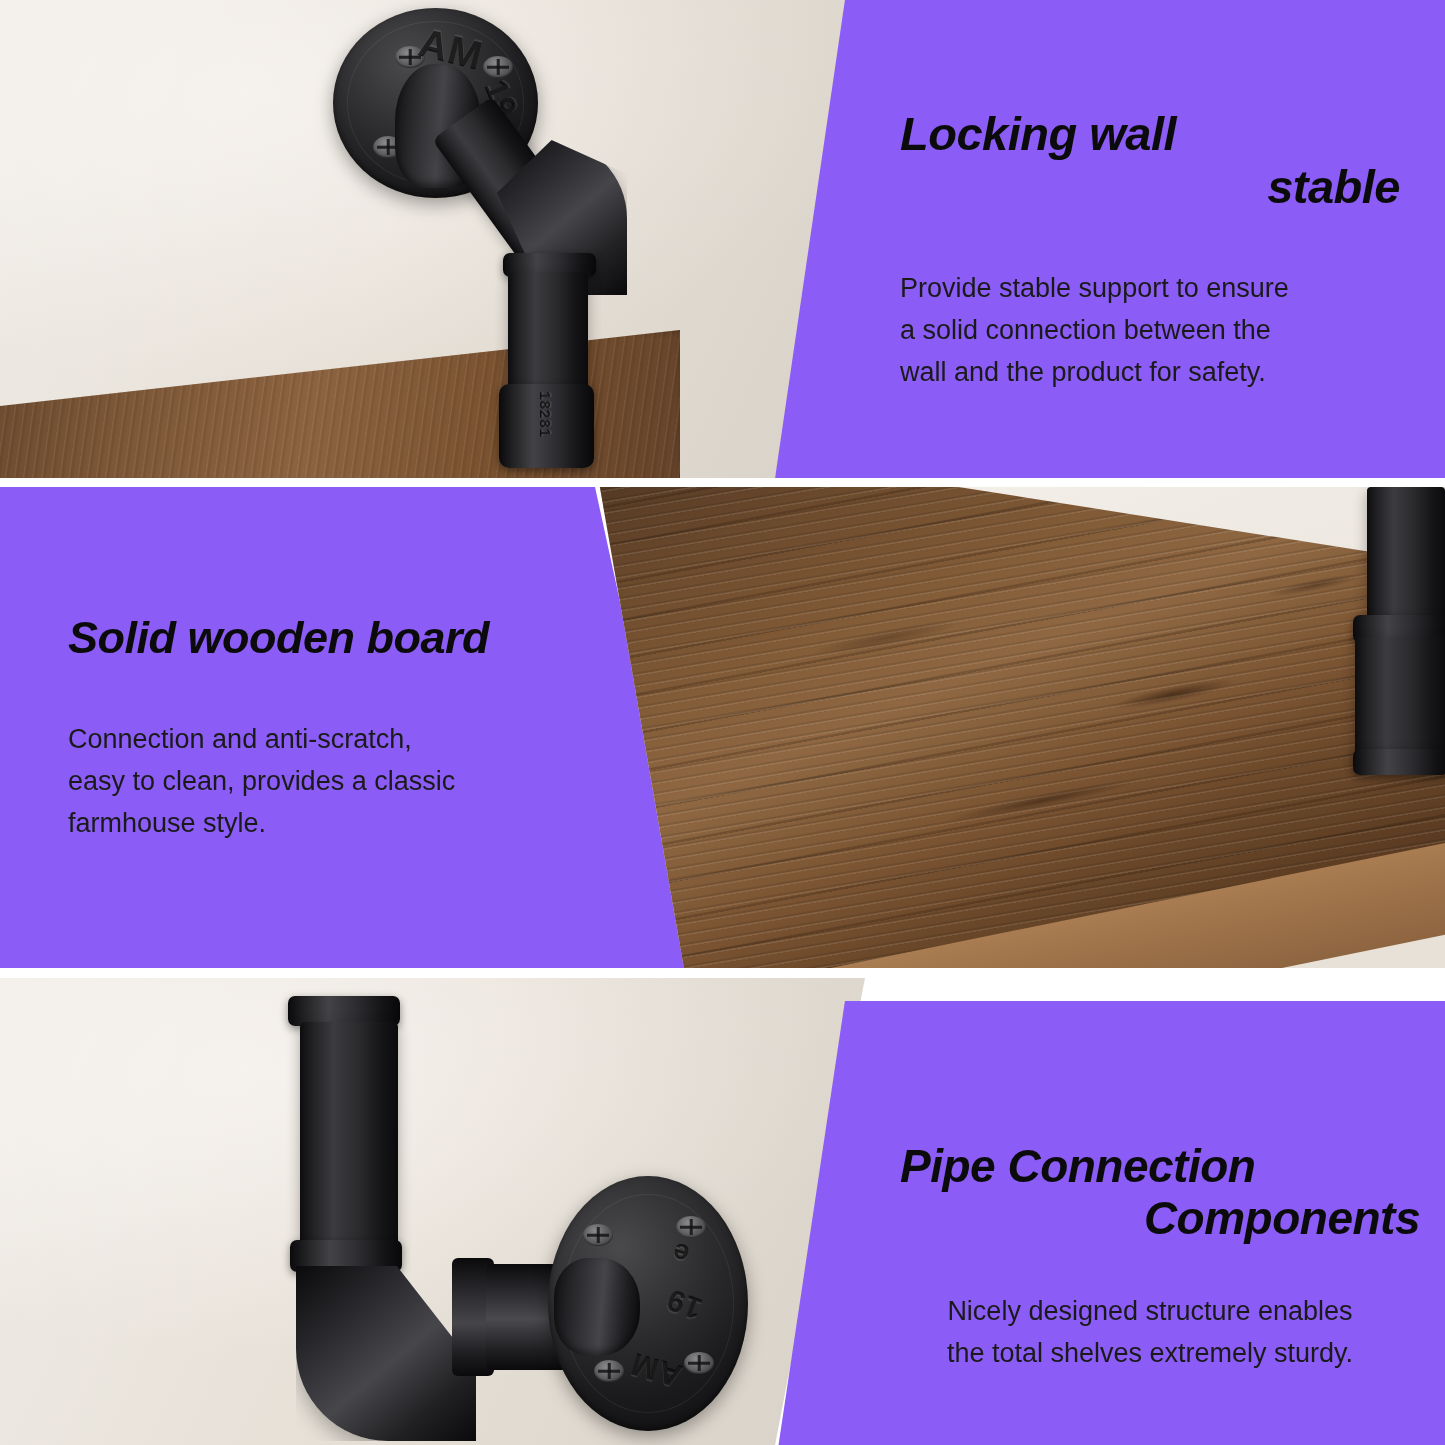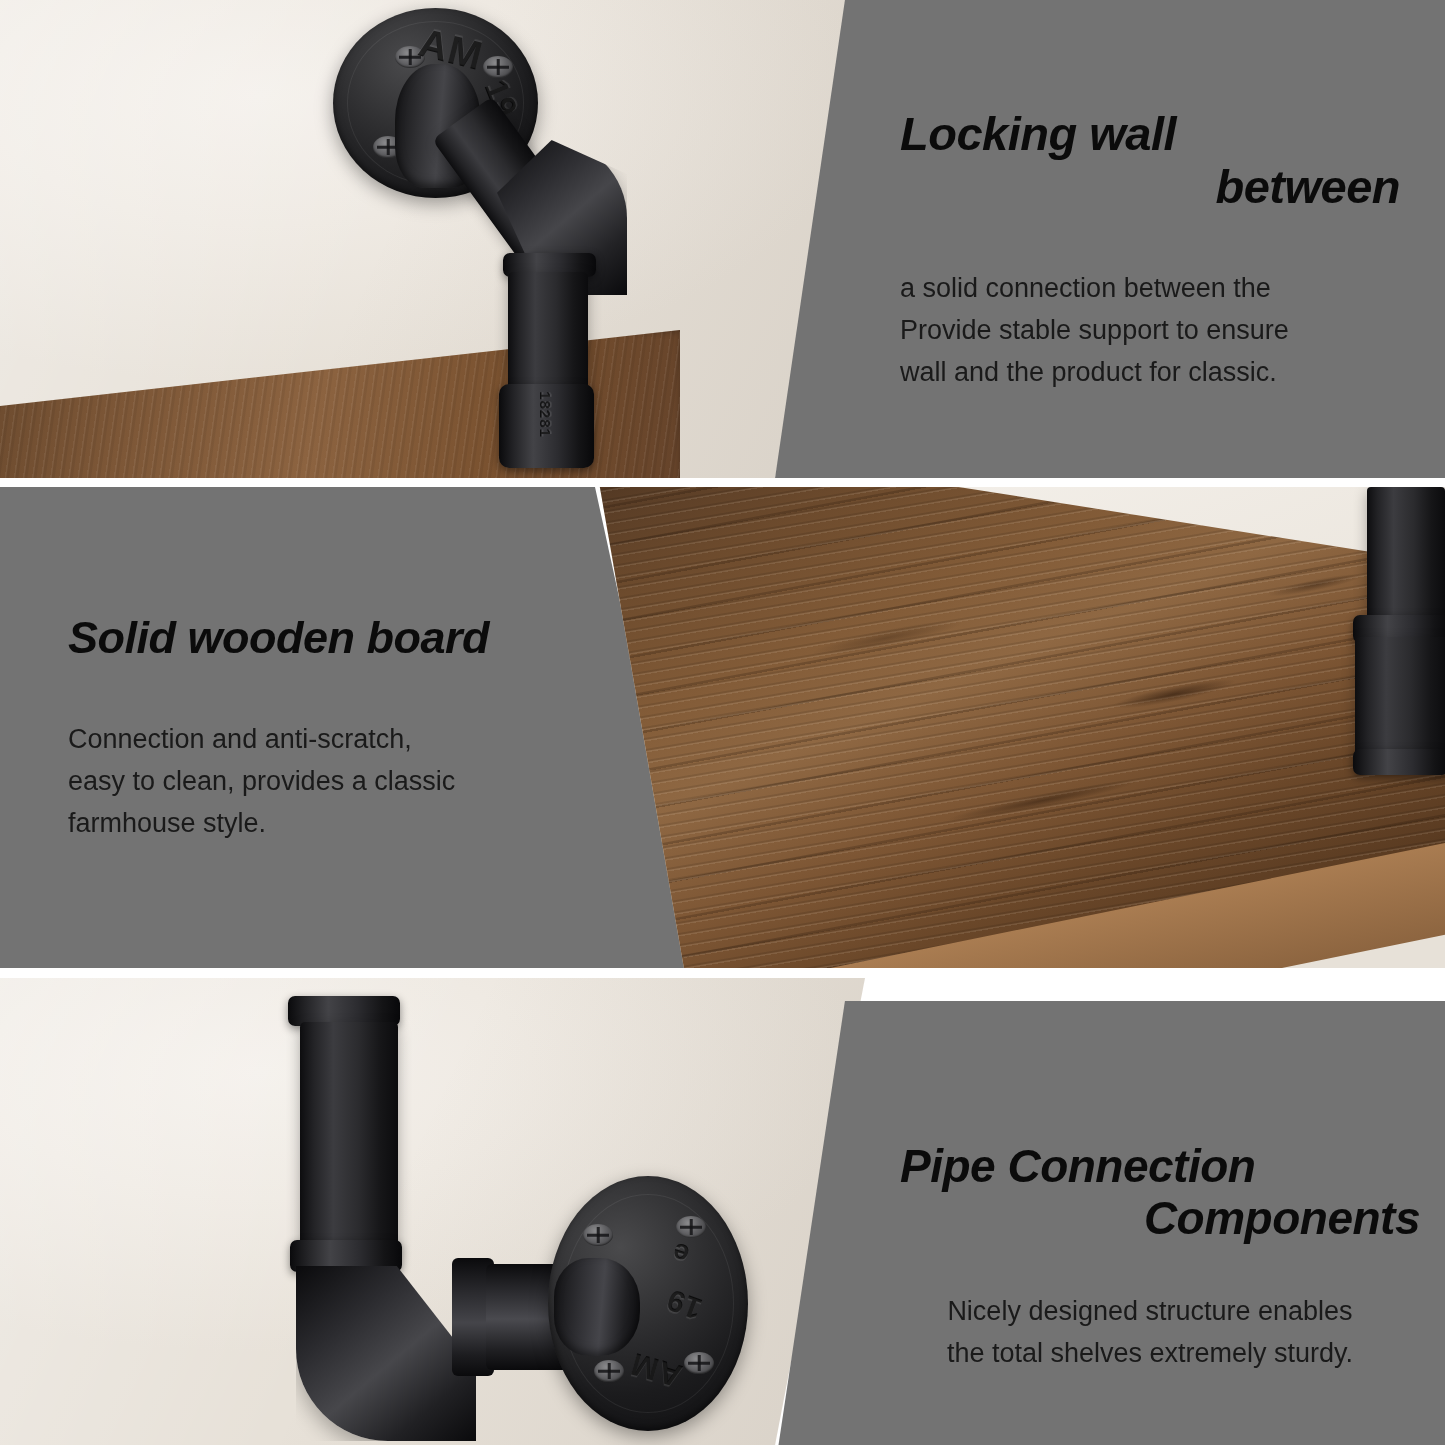--- a/index.html
+++ b/index.html
@@ -26,21 +26,21 @@
       radial-gradient(ellipse 70% 60% at 30% 20%, #f4f0eb 0%, #efeae3 45%, #e7e1d8 100%);
   }
   .wall-shade{
     position:absolute; inset:0;
     background:linear-gradient(115deg, rgba(255,255,255,.35) 0%, rgba(0,0,0,0) 45%, rgba(120,105,90,.13) 100%);
   }
 
   
   .textcard{
     position:absolute;
-    background:#737373;
+    background:#8b5cf6;
   }
   .ttl{
     font-style:italic;
     font-weight:bold;
     color:#0b0b0b;
     letter-spacing:-0.5px;
     line-height:1.12;
   }
   .ttl .l1{ display:block; }
   .ttl .l2{ display:block; text-align:right; }
@@ -238,26 +238,26 @@
       <div class="pipe-seg" style="left:508px; top:272px; width:80px; height:122px; border-radius:5px;"></div>
 
       <div class="collar" style="left:499px; top:384px; width:95px; height:84px; border-radius:10px;">
         <div class="emboss" style="left:24px; top:22px; font-size:15px; transform:rotate(90deg);">18281</div>
       </div>
     </div>
 
     <div class="textcard" id="p1-text">
       <div class="ttl" id="p1-title">
         <span class="l1">Locking wall</span>
-        <span class="l2">between</span>
+        <span class="l2">stable</span>
       </div>
       <div class="body" id="p1-body">
+        <span>Provide stable support to ensure</span>
         <span>a solid connection between the</span>
-        <span>Provide stable support to ensure</span>
-        <span>wall and the product for classic.</span>
+        <span>wall and the product for safety.</span>
       </div>
     </div>
   </div>
 
   <div class="panel" id="panel2">
 
     <div class="textcard" id="p2-text">
       <div class="ttl" id="p2-title">
         <span class="l1">Solid wooden board</span>
       </div>

